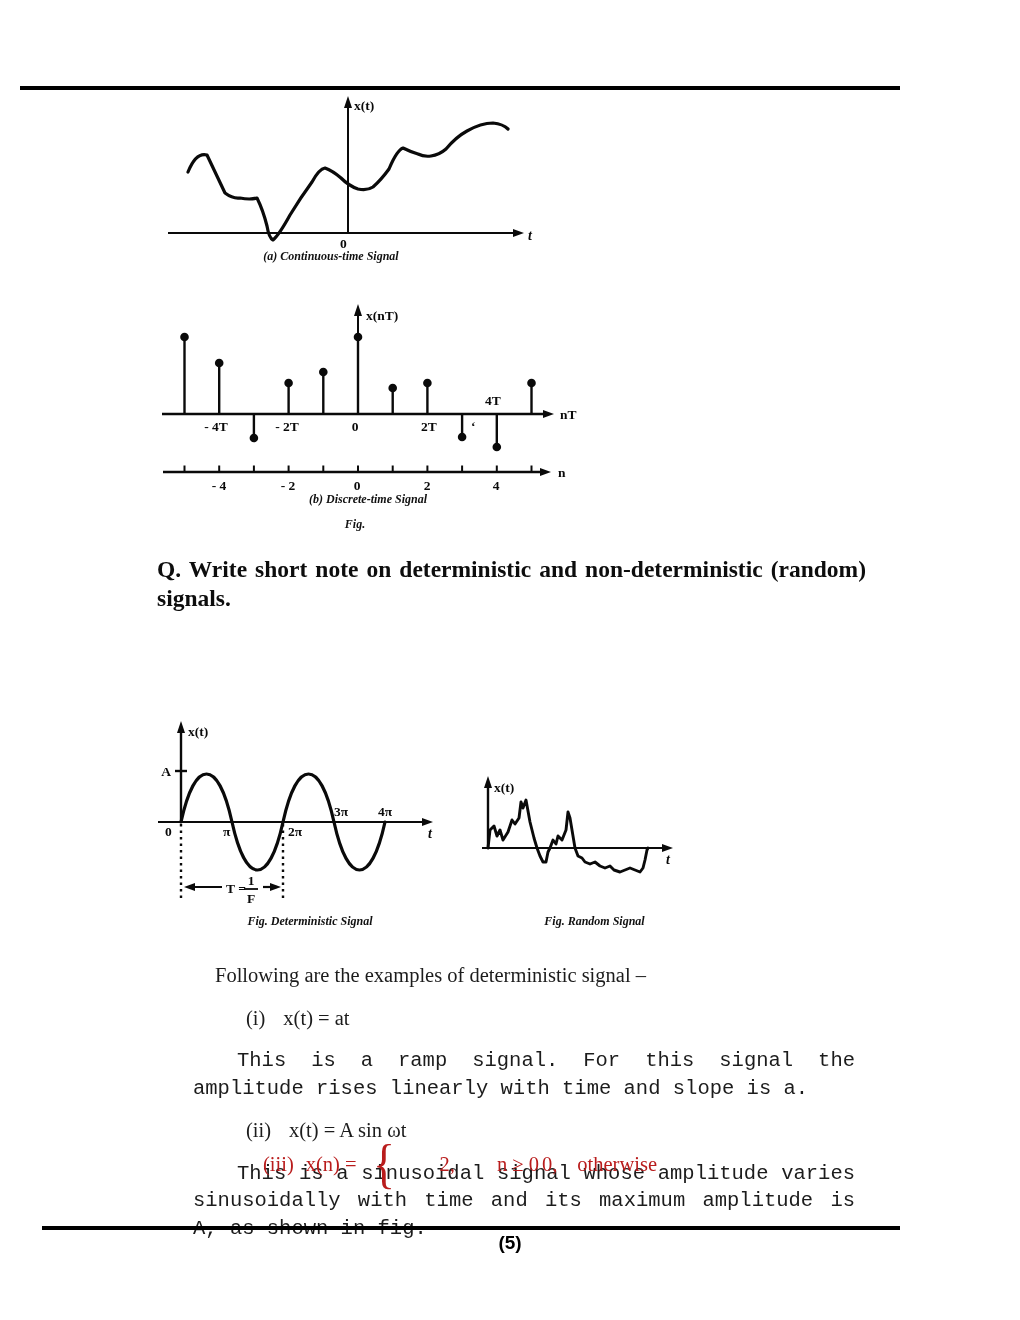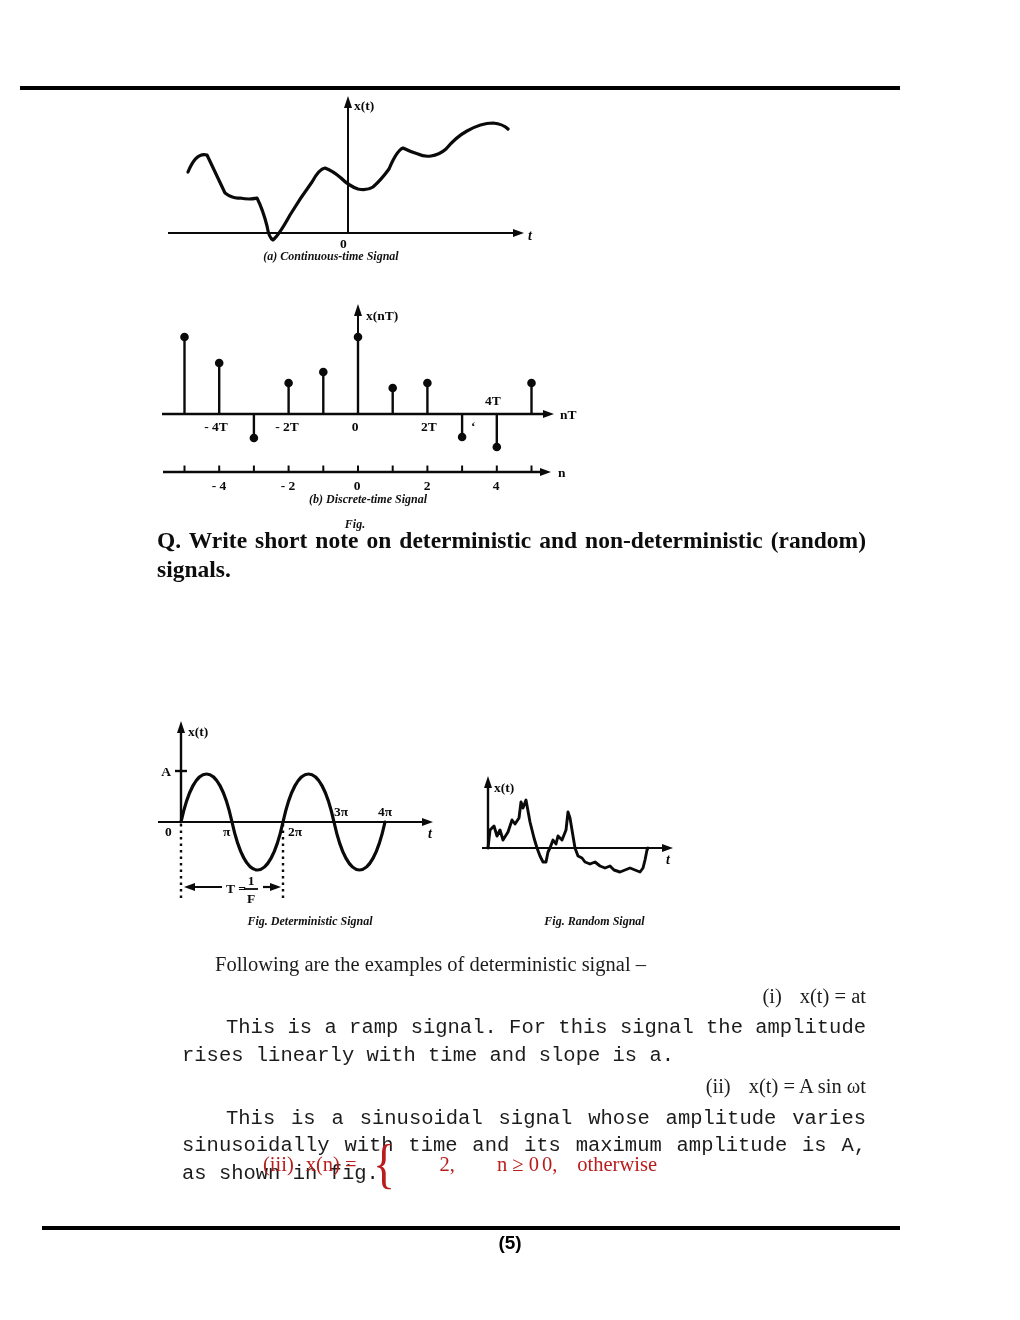--- a/index.html
+++ b/index.html
@@ -10,23 +10,23 @@
   svg{overflow:visible;}
   svg text{font-family:"Liberation Serif",serif;fill:#0a0a0a;}
   .axlab{font-size:13.5px;font-weight:bold;}
   .axlab-i{font-size:14px;font-weight:bold;font-style:italic;}
   .tick{font-size:13.5px;font-weight:bold;}
   .stroke{stroke:#0a0a0a;fill:none;}
   .caption{font-style:italic;font-weight:bold;font-size:12px;text-align:center;white-space:nowrap;}
   .qa{font-size:23.5px;line-height:29px;font-weight:bold;text-align:justify;color:#0d0d0d;}
   .qa p{margin:0;}
   .ex{font-size:20.5px;line-height:27.5px;color:#1c1c1c;width:692px;}
-  .ex p{margin:4px;}
+  .ex p{margin:15px;}
   .ex .intro{margin-left:37px;}
-  .ex .item{margin-left:68px;text-align:right;}
+  .ex .item{margin-left:68px;}
   .ex .item .eq{margin-left:18px;}
   .ex .desc{text-indent:44px;text-align:justify;font-family:Liberation Mono, monospace;}
   .cases{display:flex;align-items:center;font-size:20.5px;color:#b91c1c;}
   .cases .lhs{white-space:nowrap;}
   .cases .brace{font-size:54px;font-weight:400;line-height:0.9;margin:0 2px 0 14px;
                 transform:scaleX(0.85);display:inline-block;}
   .cases .rows{display:flex;flex-direction:row;gap:3px;margin-left:41px;}
   .cases .row{line-height:24px;white-space:nowrap;}
   .cases .cond1{margin-left:42px;}
   .cases .cond2{margin-left:20px;}
@@ -120,21 +120,21 @@
 
     <text class="tick" x="79" y="190" text-anchor="middle">- 4</text>
     <text class="tick" x="148" y="190" text-anchor="middle">- 2</text>
     <text class="tick" x="217" y="190" text-anchor="middle">0</text>
     <text class="tick" x="287" y="190" text-anchor="middle">2</text>
     <text class="tick" x="356" y="190" text-anchor="middle">4</text>
   </svg>
   <div class="abs caption" style="left:233px;top:492px;width:270px">(b) Discrete-time Signal</div>
   <div class="abs caption" style="left:220px;top:517px;width:270px">Fig.</div>
 
-  <div class="abs qa" style="left:157px;top:526px;width:709px">
+  <div class="abs qa" style="left:157px;top:555px;width:709px">
     <p>Q. Write short note on deterministic and non-deterministic (random) signals.</p>
   </div>
 
   <svg class="abs" style="left:150px;top:715px" width="300" height="200">
     <line class="stroke" x1="31" y1="14" x2="31" y2="107" stroke-width="2.4"></line>
     <polygon points="31,6 27,18 35,18" fill="#0a0a0a"></polygon>
     <text class="axlab" x="38" y="21">x(t)</text>
     <line class="stroke" x1="8" y1="107" x2="276" y2="107" stroke-width="2.2"></line>
     <polygon points="283,107 272,103 272,111" fill="#0a0a0a"></polygon>
     <text class="axlab-i" x="278" y="123">t</text>

